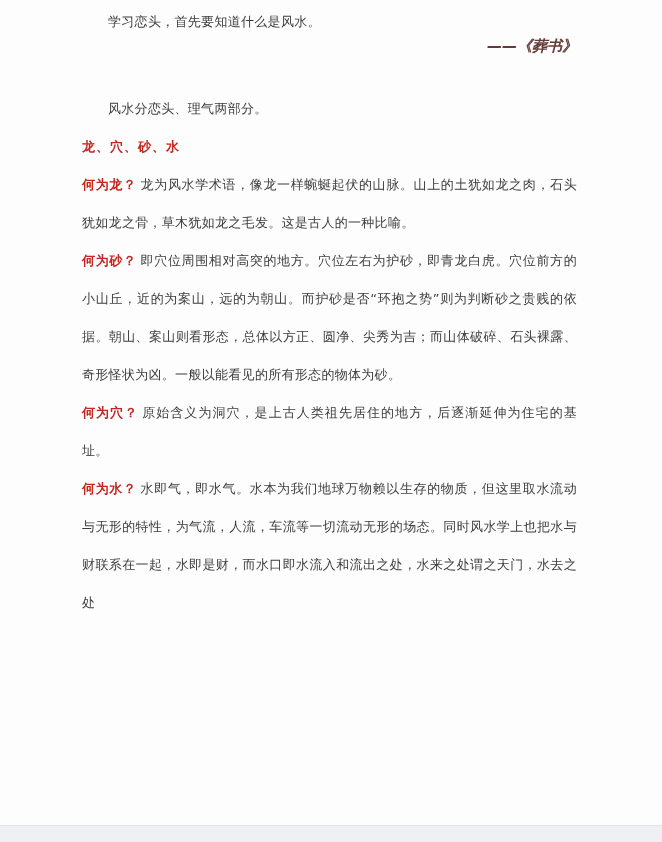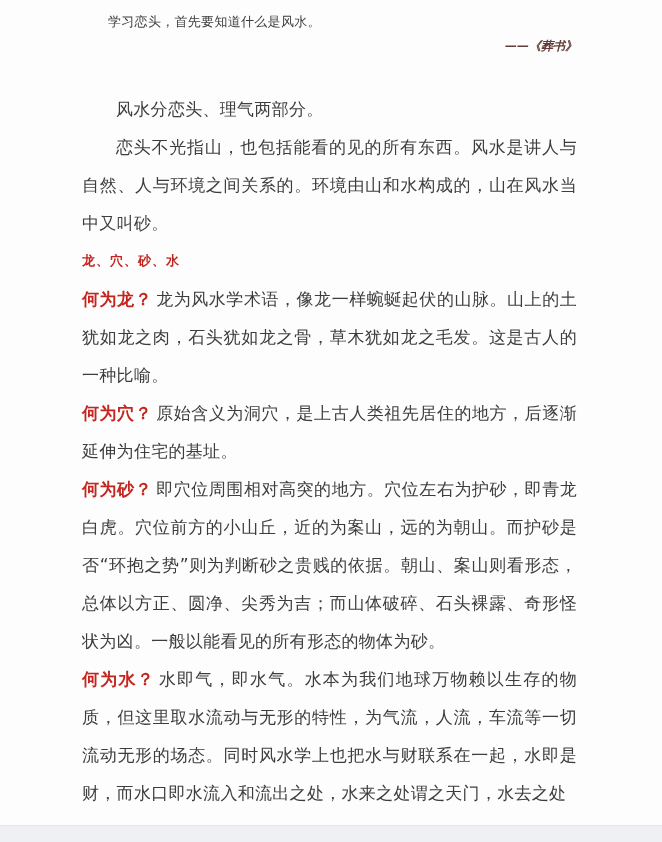--- a/index.html
+++ b/index.html
@@ -35,37 +35,37 @@
     font-size: 13.5px;
     font-weight: bold;
     letter-spacing: 0.3px;
     line-height: 33px;
     color: var(--quote_maroon, #643b38);
     text-indent: 2em;
     text-align: justify;
   }
   .attribution {
     margin-top: 4px;
-    font-size: 12px;
+    font-size: 15px;
     font-weight: bold;
     font-style: italic;
     line-height: 20px;
     color: var(--quote_maroon, #643b38);
     text-align: right;
   }
   .heading {
     margin-top: 30px;
     font-size: 17px;
     font-weight: bold;
     letter-spacing: 0.5px;
     line-height: 26px;
     color: #262626;
   }
   .body {
-    font-size: 17px;
+    font-size: 13px;
     letter-spacing: 0.3px;
     line-height: 38px;
     color: var(--body_text, #3d3d3d);
     text-align: justify;
   }
   .first-after-heading { margin-top: 34px; }
   .indent { text-indent: 2em; }
   .red-list {
     font-size: 13px;
     font-weight: bold;
@@ -95,29 +95,28 @@
   <div class="content">
 
     <p class="intro">学习恋头，首先要知道什么是风水。</p>
 
 
     <p class="attribution">——《葬书》</p>
 
 
     <p class="body indent first-after-heading">风水分恋头、理气两部分。</p>
 
-    <p class="body indent">恋头不光指山，也包括能看的见的所有东西。风水是讲人与自然、人与环境之间关系的。环境由山和水构成的，山在风水当中又叫砂。</p>
 
 
     <p class="red-list">龙、穴、砂、水</p>
 
     <p class="body"><span class="term">何为龙？</span><span>龙为风水学术语，像龙一样蜿蜒起伏的山脉。山上的土犹如龙之肉，石头犹如龙之骨，草木犹如龙之毛发。这是古人的一种比喻。</span></p>
 
+    <p class="body"><span class="term">何为砂？</span><span>即穴位周围相对高突的地方。穴位左右为护砂，即青龙白虎。穴位前方的小山丘，近的为案山，远的为朝山。而护砂是否“环抱之势”则为判断砂之贵贱的依据。朝山、案山则看形态，总体以方正、圆净、尖秀为吉；而山体破碎、石头裸露、奇形怪状为凶。一般以能看见的所有形态的物体为砂。</span></p>
+
     <p class="body"><span class="term">何为穴？</span><span>原始含义为洞穴，是上古人类祖先居住的地方，后逐渐延伸为住宅的基址。</span></p>
-
-    <p class="body"><span class="term">何为砂？</span><span>即穴位周围相对高突的地方。穴位左右为护砂，即青龙白虎。穴位前方的小山丘，近的为案山，远的为朝山。而护砂是否“环抱之势”则为判断砂之贵贱的依据。朝山、案山则看形态，总体以方正、圆净、尖秀为吉；而山体破碎、石头裸露、奇形怪状为凶。一般以能看见的所有形态的物体为砂。</span></p>
 
     <p class="body"><span class="term">何为水？</span><span>水即气，即水气。水本为我们地球万物赖以生存的物质，但这里取水流动与无形的特性，为气流，人流，车流等一切流动无形的场态。同时风水学上也把水与财联系在一起，水即是财，而水口即水流入和流出之处，水来之处谓之天门，水去之处</span></p>
 
   </div>
 
   <div class="footer-bar"></div>
 </div>
 
 </body></html>

